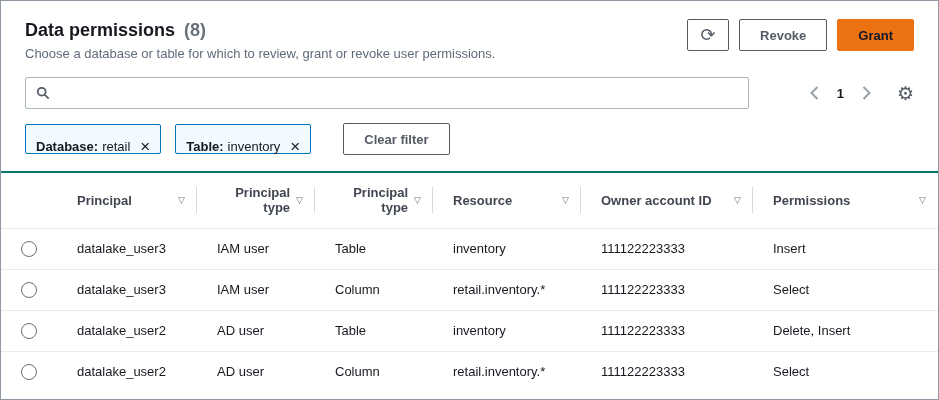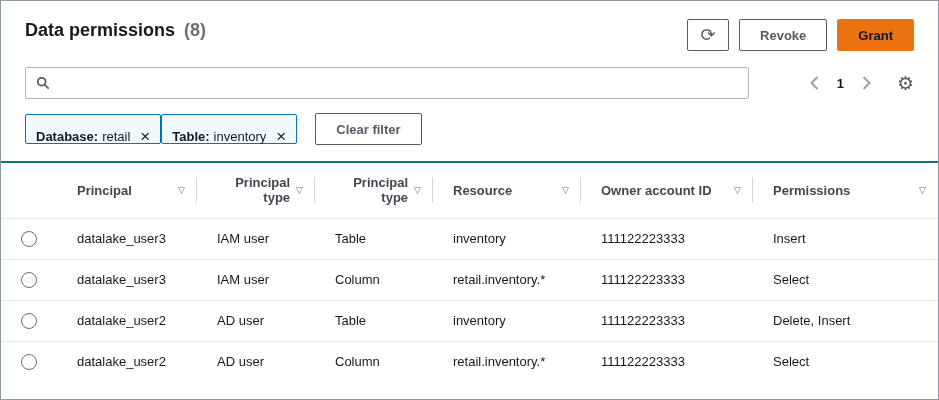--- a/index.html
+++ b/index.html
@@ -42,21 +42,21 @@
   .pagination { margin-left: auto; display: flex; align-items: center; gap: 16px; font-size: 13px; }
   .page-num { font-weight: 700; color: #16191f; }
   .chev { background: none; border: none; cursor: pointer; display: flex; align-items: center; padding: 2px; }
   .gear-btn { background: none; border: none; font-size: 19px; color: #545b64; margin-left: 24px; cursor: pointer; line-height: 1; }
 
   
   .filters { display: flex; align-items: center; margin-top: 14px; }
   .chip {
     display: inline-flex; align-items: center; height: 30px;
     border: 1px solid #0073bb; background: #f1faff; border-radius: 2px;
-    padding: 15px 8px 0 10px; font-size: 13px; color: #16191f; 
+    padding: 15px 8px 0 10px; font-size: 13px; color: #16191f; margin-right: 14px;
   }
   .chip .lbl { font-weight: 700; margin-right: 4px; }
   .chip .x {
     background: none; border: none; font-size: 17px; color: #16191f;
     cursor: pointer; line-height: 1; padding: 0 2px; margin-left: 8px; font-weight: 400;
   }
   .clear-btn { margin-left: 18px; }
 
   
   table { width: 100%; border-collapse: collapse; table-layout: fixed; margin-top: 16px; }
@@ -91,20 +91,21 @@
 
 <div class="page">
   <div class="top">
 
     <div class="header-row">
       <div>
         <h1 class="title-line">
           <span>Data permissions</span>
           <span class="count">(8)</span>
         </h1>
+        <p class="subtitle">Choose a database or table for which to review, grant or revoke user permissions.</p>
       </div>
       <div class="actions">
         <button class="btn icon-btn">
           <span>⟳</span>
         </button>
         <button class="btn">Revoke</button>
         <button class="btn primary">Grant</button>
       </div>
     </div>
 

